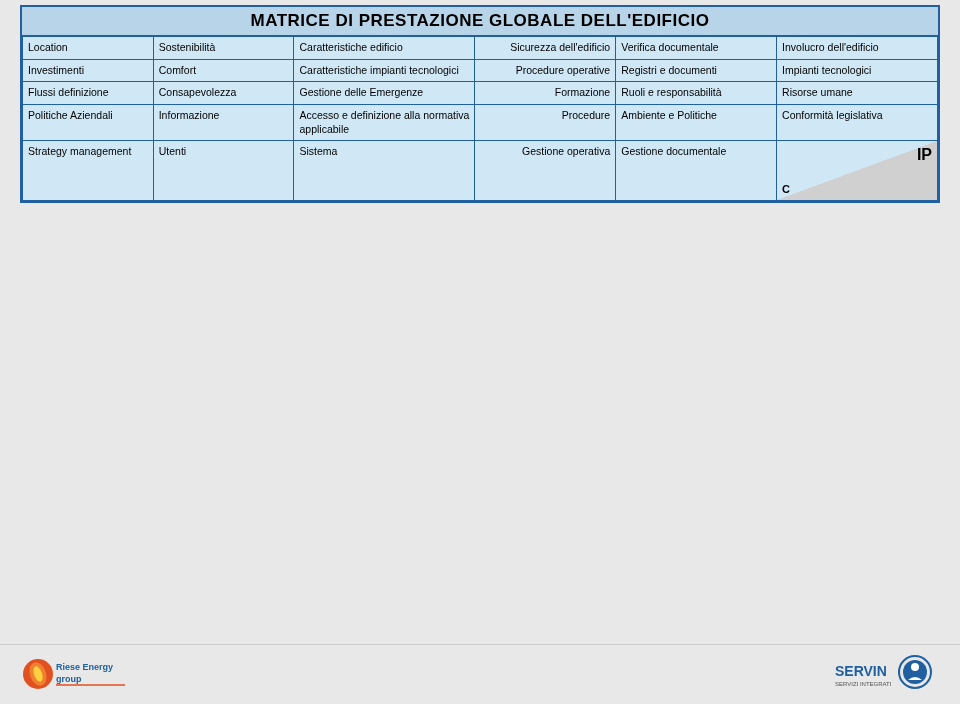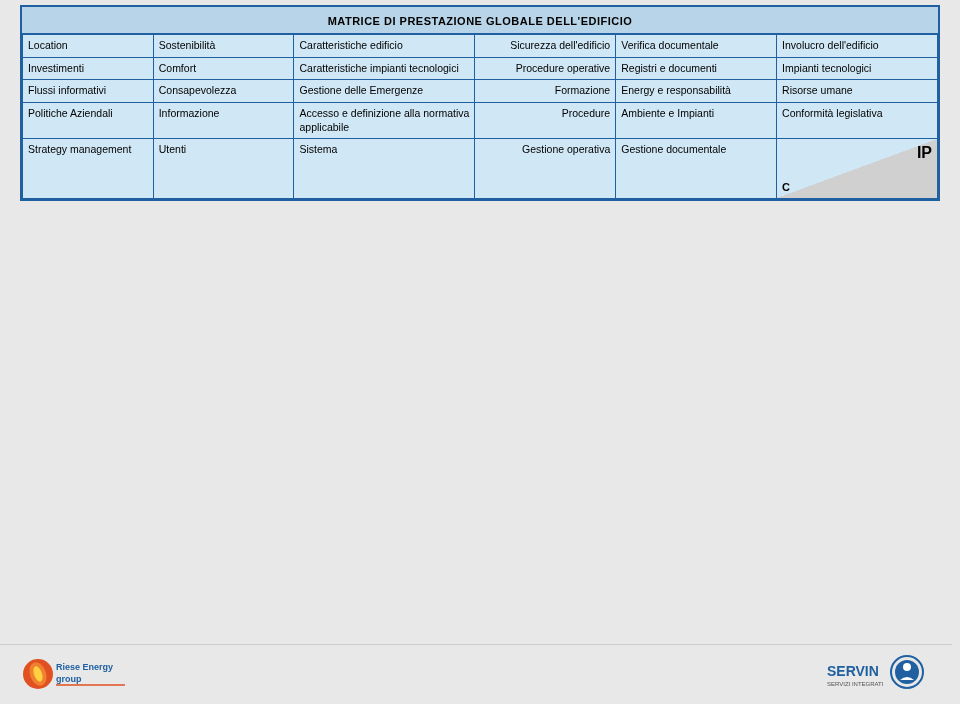--- a/index.html
+++ b/index.html
@@ -56,21 +56,21 @@
     }
 
     .matrix-header-row {
       background: #b8d4e8;
       text-align: center;
       padding: 4px;
       border-bottom: 1px solid #2060a0;
     }
 
     .matrix-header-text {
-      font-size: 11px;
+      font-size: 17px;
       font-weight: bold;
       color: #000;
       letter-spacing: 0.5px;
     }
 
     table.matrix-table {
       width: 100%;
       border-collapse: collapse;
     }
 
@@ -88,21 +88,21 @@
     table.matrix-table td.col2 { width: 14%; }
     table.matrix-table td.col3 { width: 18%; }
     table.matrix-table td.col4 { width: 14%; text-align: right; }
     table.matrix-table td.col5 { width: 16%; }
     table.matrix-table td.col6 { width: 16%; }
 
     .footer-bar {
       position: absolute;
       bottom: 0;
       left: 0;
-      right: 8px;
+      right: 0;
       height: 60px;
       background: #e8e8e8;
       display: flex;
       align-items: center;
       justify-content: space-between;
       padding: 0 20px;
       border-top: 1px solid #ccc;
     }
 
     .logo-left {
@@ -181,33 +181,33 @@
           </tr>
           <tr>
             <td class="col1">Investimenti</td>
             <td class="col2">Comfort</td>
             <td class="col3">Caratteristiche impianti tecnologici</td>
             <td class="col4">Procedure operative</td>
             <td class="col5">Registri e documenti</td>
             <td class="col6">Impianti tecnologici</td>
           </tr>
           <tr>
-            <td class="col1">Flussi informativi</td>
+            <td class="col1">Flussi definizione</td>
             <td class="col2">Consapevolezza</td>
             <td class="col3">Gestione delle Emergenze</td>
             <td class="col4">Formazione</td>
-            <td class="col5">Energy e responsabilità</td>
+            <td class="col5">Ruoli e responsabilità</td>
             <td class="col6">Risorse umane</td>
           </tr>
           <tr>
             <td class="col1">Politiche Aziendali</td>
             <td class="col2">Informazione</td>
             <td class="col3">Accesso e definizione alla normativa applicabile</td>
             <td class="col4">Procedure</td>
-            <td class="col5">Ambiente e Impianti</td>
+            <td class="col5">Ambiente e Politiche</td>
             <td class="col6">Conformità legislativa</td>
           </tr>
           <tr style="height:60px;">
             <td class="col1">Strategy management</td>
             <td class="col2">Utenti</td>
             <td class="col3">Sistema</td>
             <td class="col4">Gestione operativa</td>
             <td class="col5">Gestione documentale</td>
             <td class="col6 diagonal-cell" style="padding:0; height:60px;">
               <span class="diag-top-right">IP</span>

